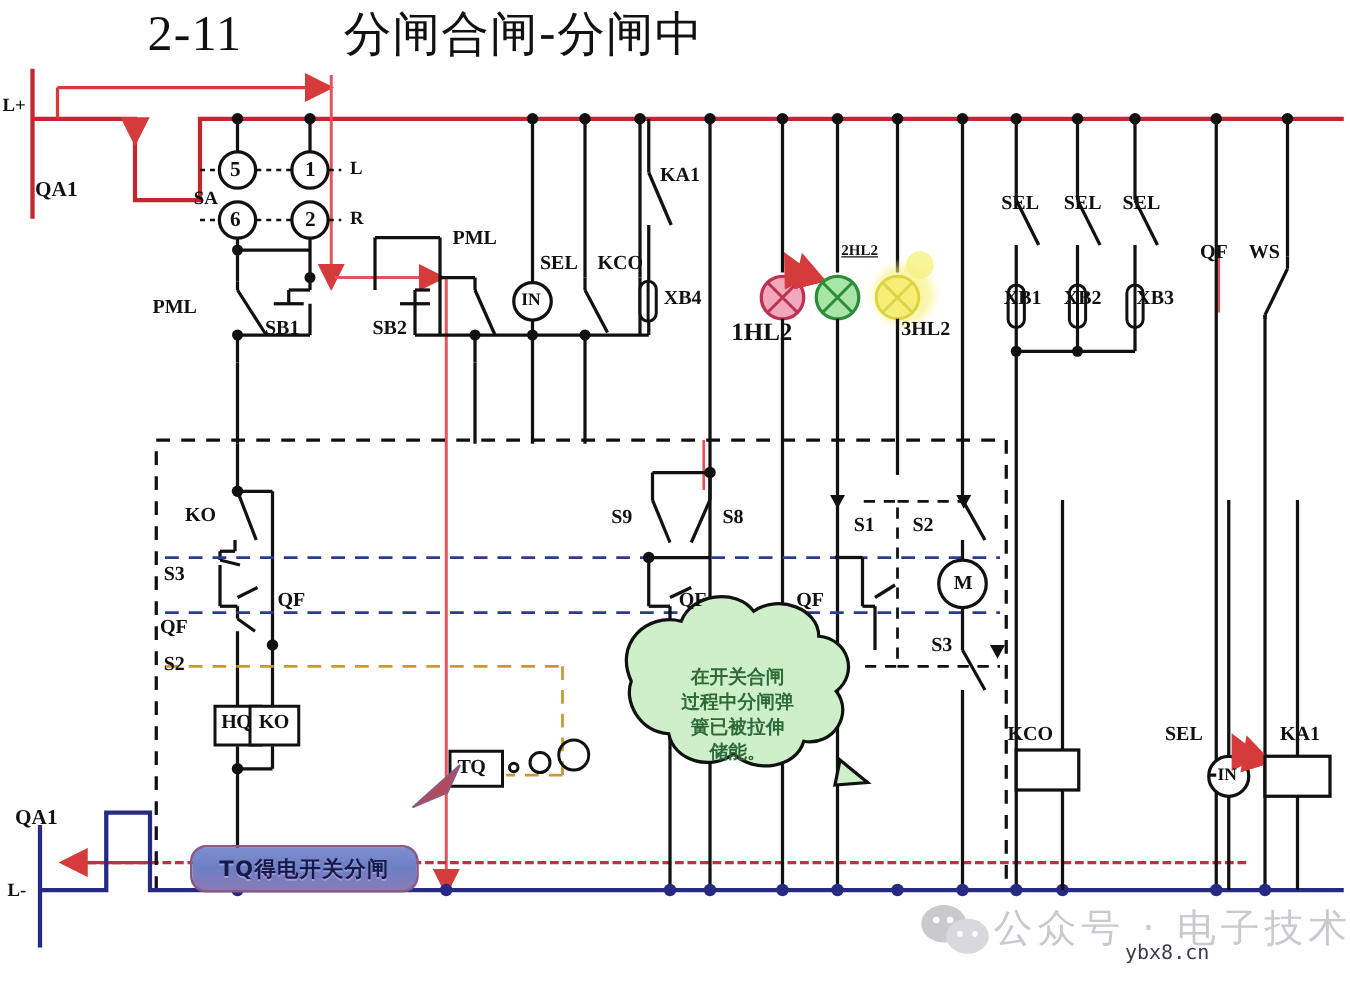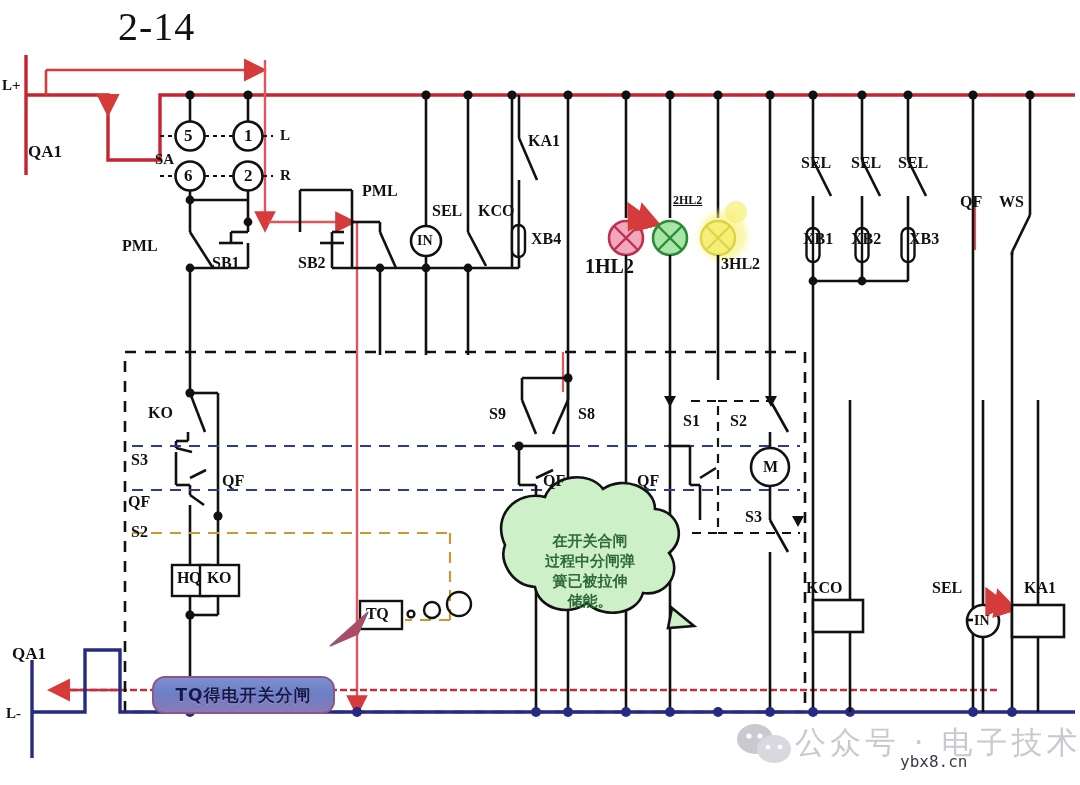--- a/index.html
+++ b/index.html
@@ -486,21 +486,22 @@
                c-24,-2 -36,-26 -30,-42 z" fill="#cdf0c8" stroke="#111" stroke-width="2.6"></path>
       <path d="M672,608 l22,18 l-26,2 z" fill="#cdf0c8" stroke="#111" stroke-width="2.6"></path>
     </g>
 
     <g>
       <path d="M330,646 L368,612 L358,634 z" fill="#b24a5c" stroke="#8a5a86" stroke-width="1.5"></path>
     </g>
 
   </svg>
 
-  <div class="ttl" style="left:118px;top:3px;">2-14</div>
+  <div class="ttl" style="left:118px;top:3px;">2-11</div>
+  <div class="ttl" style="left:275px;top:2px;font-family:'DejaVu Sans',sans-serif;font-size:38px;">分闸合闸-分闸中</div>
 
   <div class="lbl" style="left:2px;top:78px;">L+</div>
   <div class="lbl" style="left:28px;top:143px;font-size:17px;">QA1</div>
   <div class="lbl" style="left:6px;top:706px;">L-</div>
   <div class="lbl" style="left:12px;top:645px;font-size:17px;">QA1</div>
 
   <div class="lbl" style="left:184px;top:127px;font-size:17px;color:#111;">5</div>
   <div class="lbl" style="left:244px;top:127px;font-size:17px;">1</div>
   <div class="lbl" style="left:184px;top:167px;font-size:17px;">6</div>
   <div class="lbl" style="left:244px;top:167px;font-size:17px;">2</div>

